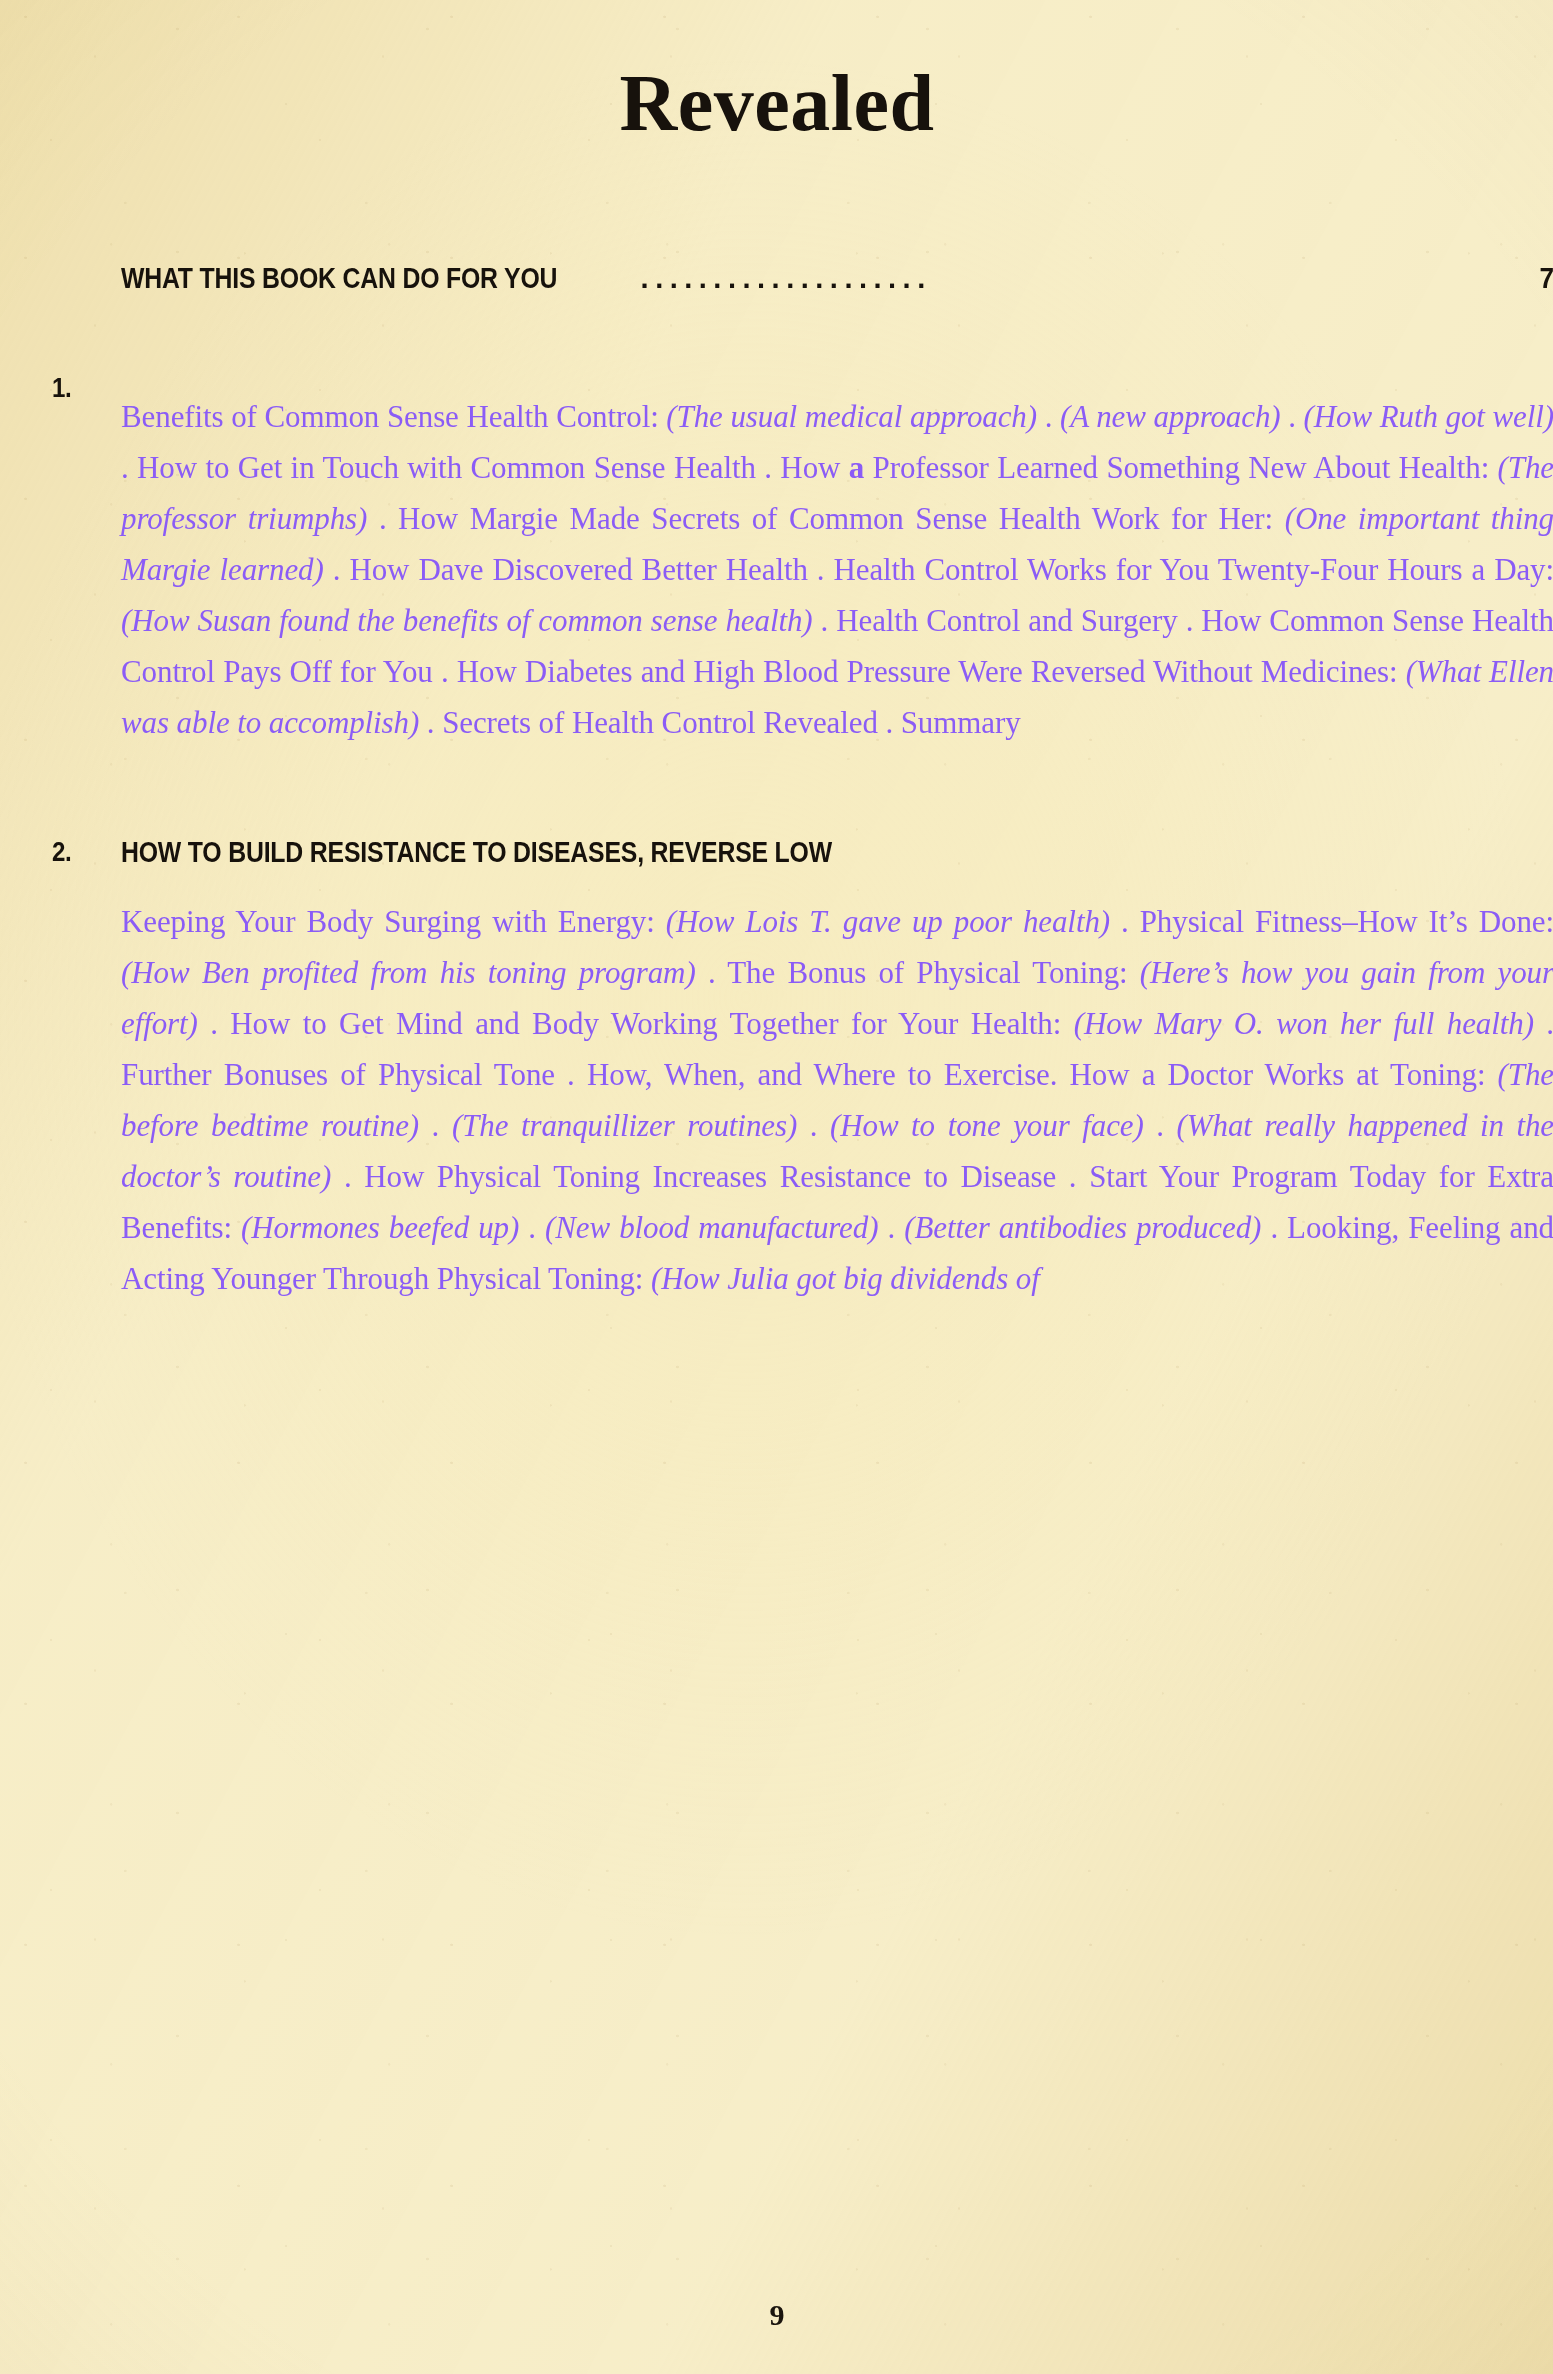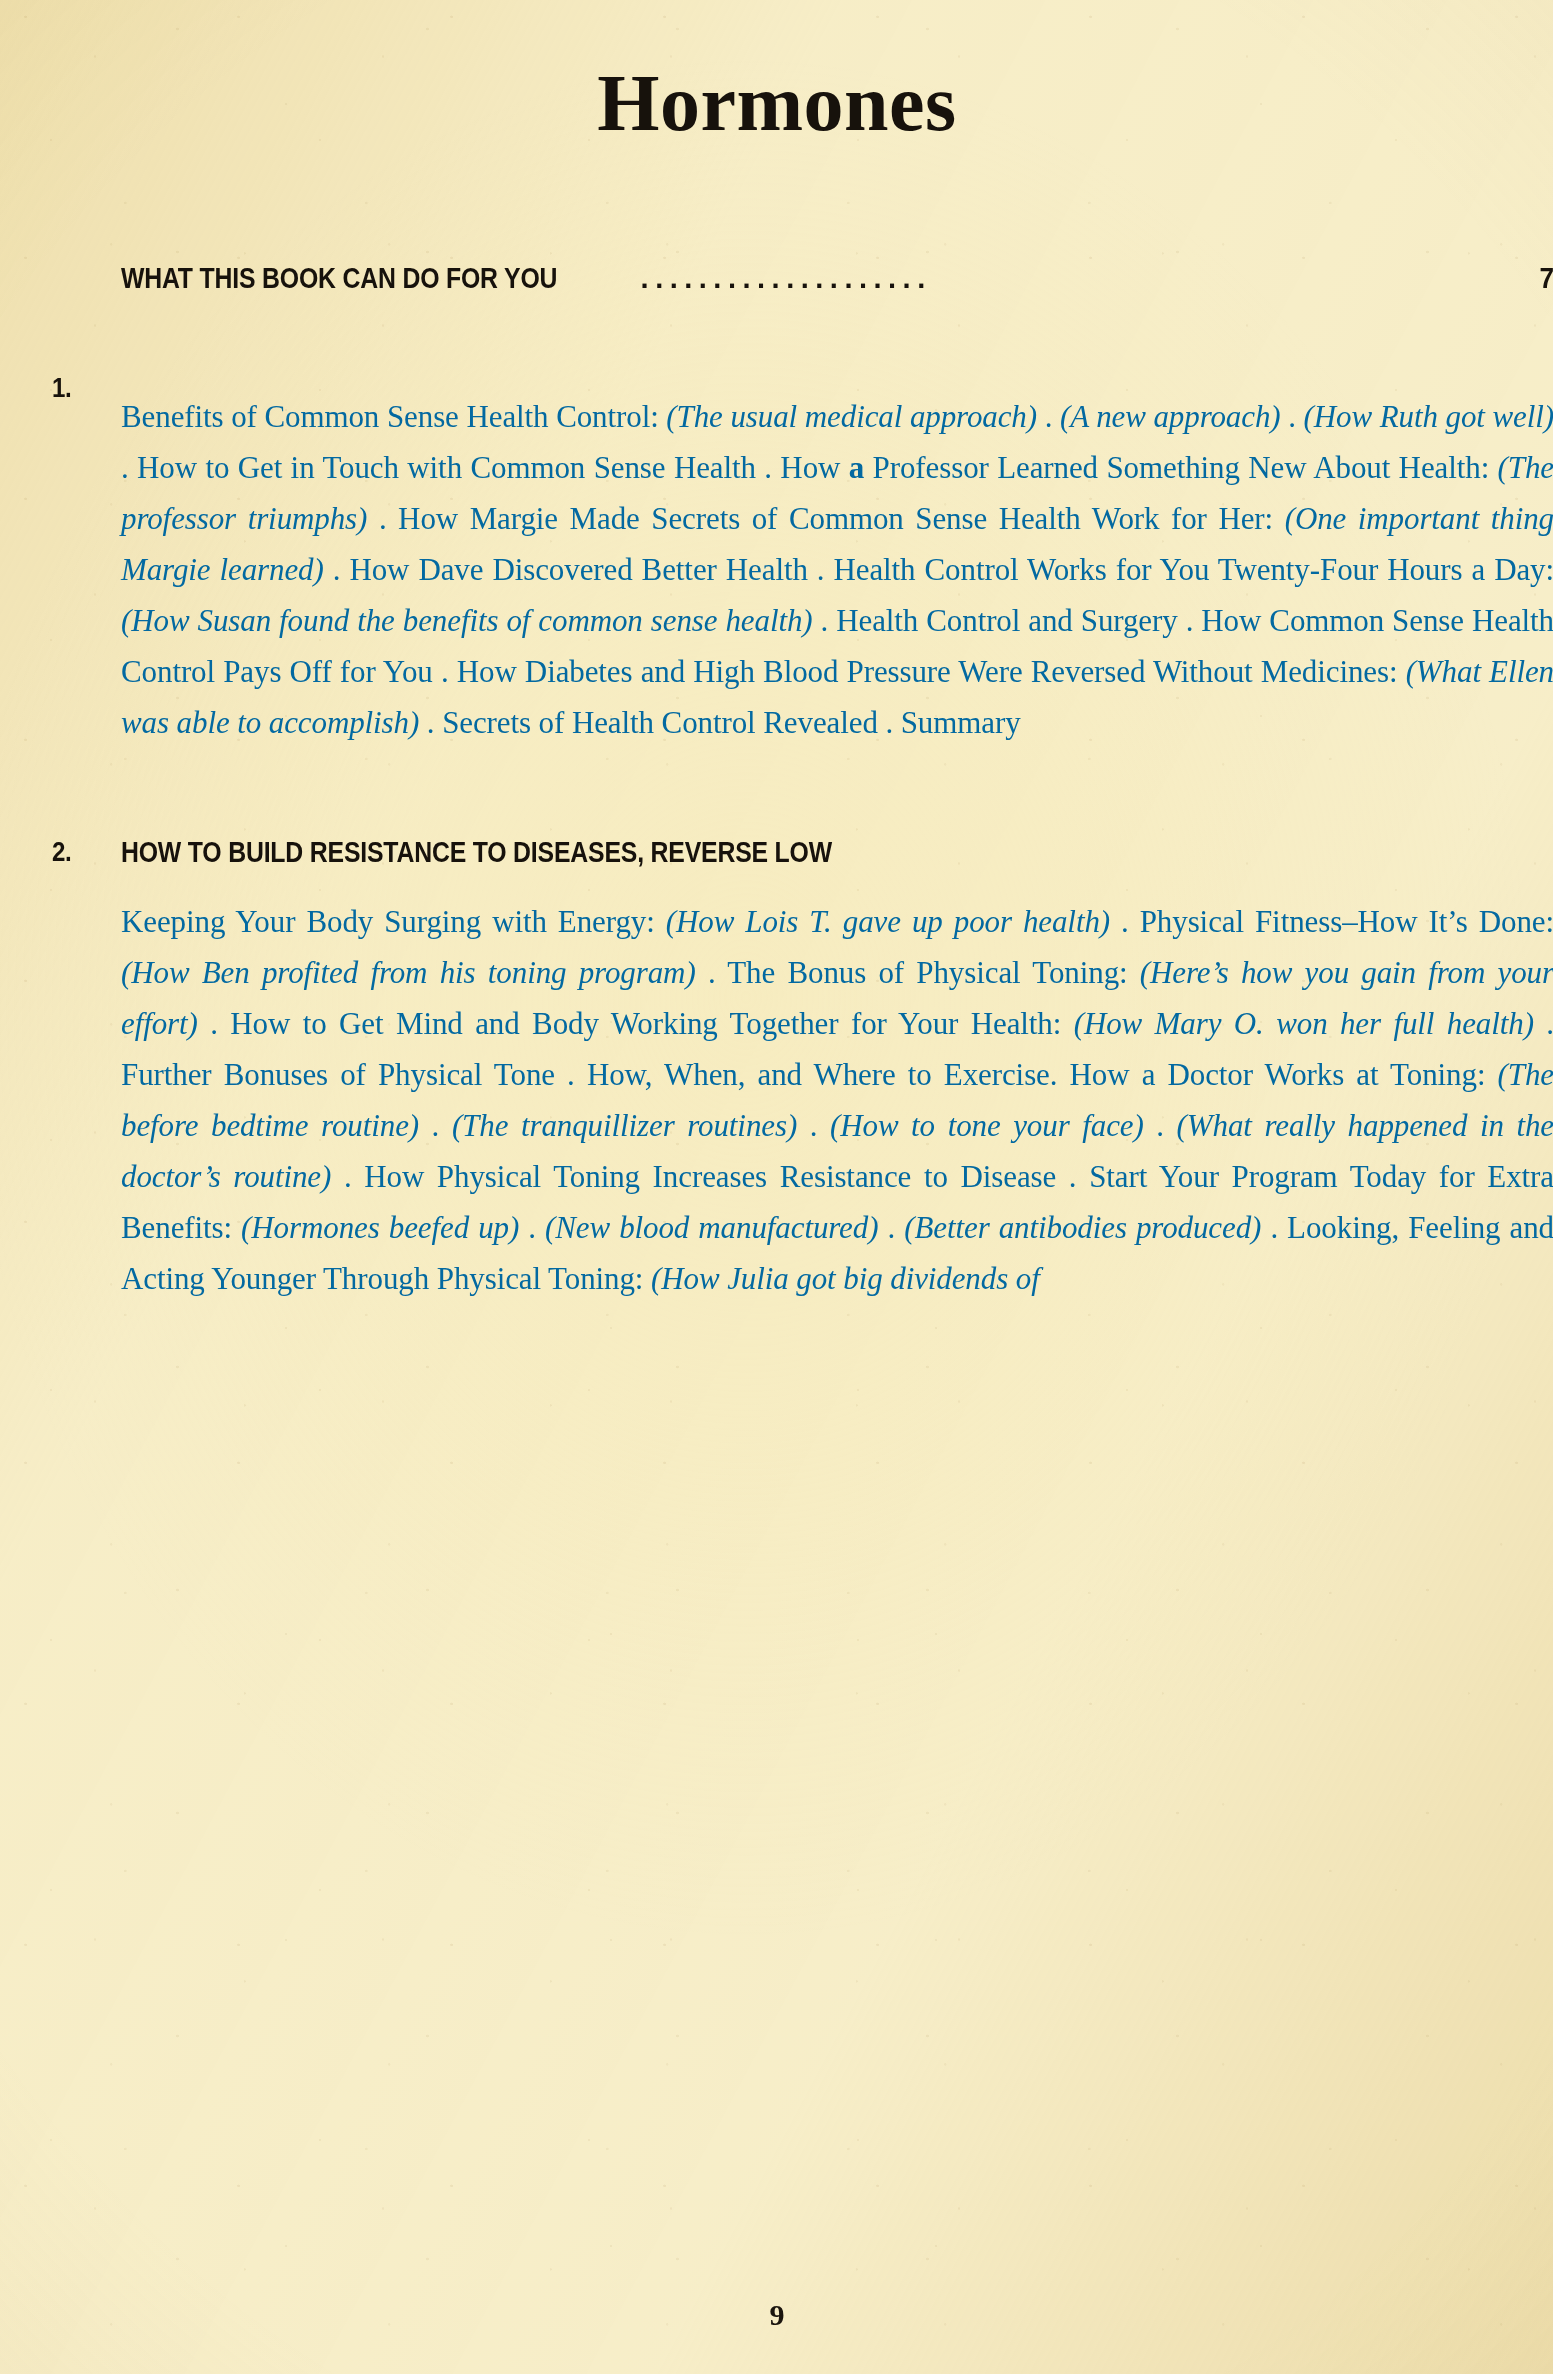--- a/index.html
+++ b/index.html
@@ -132,21 +132,21 @@
   }
 
   
   .desc {
     margin: 24px 0 0 0;
     text-align: justify;
     text-justify: inter-word;
     font-family: "Liberation Serif", "DejaVu Serif", serif;
     font-size: 31px;
     line-height: 1.645;
-    color: #0369a1;
+    color: #8b5cf6;
     letter-spacing: -0.1px;
   }
   .desc i { font-style: italic; }
   .desc b { font-weight: bold; }
 
   .gap-after-intro { height: 69px; }
   .gap-between-chapters { height: 83px; }
 
   
   .folio {
@@ -162,21 +162,21 @@
   }
 </style>
 </head>
 <body>
 
 <div class="paper-speckle"></div>
 <div class="paper-grain"></div>
 
 <div class="page">
 
-  <h1 class="contents-title">Hormones</h1>
+  <h1 class="contents-title">Revealed</h1>
 
   <div class="toc">
 
     <div class="entry">
       <div class="entry-num blank"></div>
       <div class="entry-body">
         <div class="head-line">
           <span class="head-text">WHAT THIS BOOK CAN DO FOR YOU</span>
           <span class="leader">....................</span>
           <span class="pagenum">7</span>

